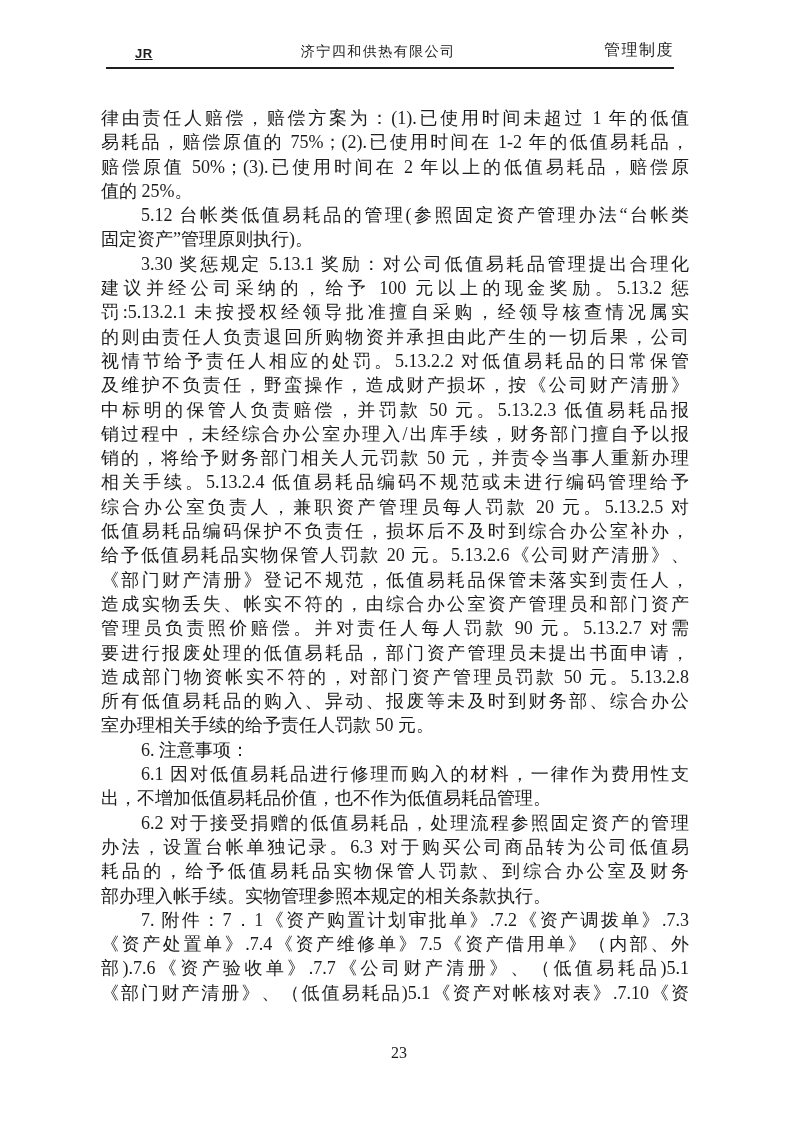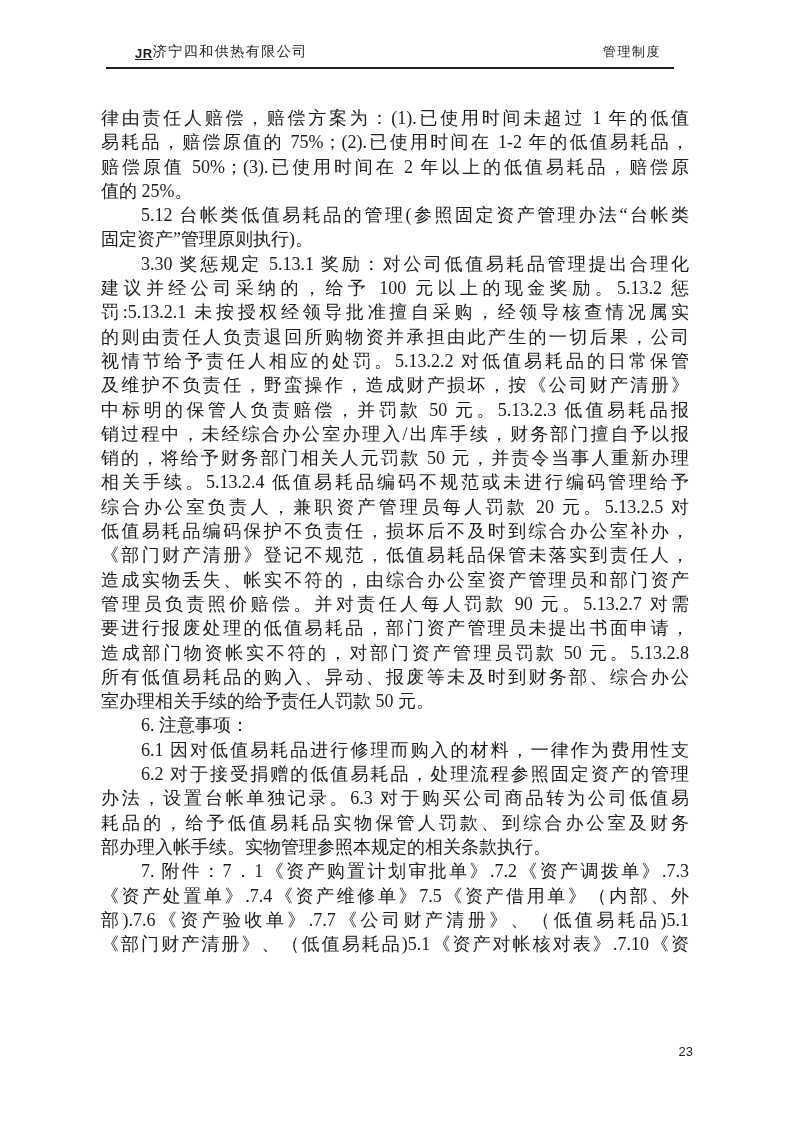--- a/index.html
+++ b/index.html
@@ -13,41 +13,41 @@
   
   .header {
     position:absolute; left:106px; top:34px; width:568px; height:27px;
     border-bottom:2px solid #1f1f1f;
     display:flex; align-items:flex-end; padding-bottom:6px;
   }
   .logo {
     font-family:"Liberation Sans","DejaVu Sans",sans-serif;
     font-weight:bold; font-size:13px; margin-left:29px; letter-spacing:0.5px;text-decoration:underline;
   }
-  .company { flex:1; text-align:left; font-size:14px; letter-spacing:1.5px; }
-  .doctype { font-size:13px; margin-right:13px; letter-spacing:1.5px; }
+  .company { flex:1; text-align:center; font-size:14px; letter-spacing:1.5px; }
+  .doctype { font-size:16px; letter-spacing:1.5px; }
 
   
   .content {
     position:absolute; left:101px; top:106px; width:588px;
     font-size:18px; line-height:24.3px;
   }
   .line {
     height:24.3px; overflow:hidden;
     text-align:justify; text-align-last:justify;
     text-justify:inter-character;
   }
   .line.noj { text-align-last:left; }
   .line.ind { text-indent:40px; }
 
   
   .footer {
     position:absolute; left:105px; top:1044px; width:588px;
-    text-align:right; font-size:13px;
-    font-family:Liberation Sans, sans-serif;
+    text-align:center; font-size:16px;
+    font-family:Liberation Serif, serif;
   }
 </style>
 </head>
 <body>
 
 <div class="page">
 
   <div class="header">
     <span class="logo">JR</span>
     <span class="company">济宁四和供热有限公司</span>
@@ -66,29 +66,31 @@
       <div class="line">罚:5.13.2.1 未按授权经领导批准擅自采购，经领导核查情况属实</div>
       <div class="line">的则由责任人负责退回所购物资并承担由此产生的一切后果，公司</div>
       <div class="line">视情节给予责任人相应的处罚。5.13.2.2 对低值易耗品的日常保管</div>
       <div class="line">及维护不负责任，野蛮操作，造成财产损坏，按《公司财产清册》</div>
       <div class="line">中标明的保管人负责赔偿，并罚款 50 元。5.13.2.3 低值易耗品报</div>
       <div class="line">销过程中，未经综合办公室办理入/出库手续，财务部门擅自予以报</div>
       <div class="line">销的，将给予财务部门相关人元罚款 50 元，并责令当事人重新办理</div>
       <div class="line">相关手续。5.13.2.4 低值易耗品编码不规范或未进行编码管理给予</div>
       <div class="line">综合办公室负责人，兼职资产管理员每人罚款 20 元。5.13.2.5 对</div>
       <div class="line">低值易耗品编码保护不负责任，损坏后不及时到综合办公室补办，</div>
+      <div class="line">给予低值易耗品实物保管人罚款 20 元。5.13.2.6《公司财产清册》、</div>
       <div class="line">《部门财产清册》登记不规范，低值易耗品保管未落实到责任人，</div>
       <div class="line">造成实物丢失、帐实不符的，由综合办公室资产管理员和部门资产</div>
       <div class="line">管理员负责照价赔偿。并对责任人每人罚款 90 元。5.13.2.7 对需</div>
       <div class="line">要进行报废处理的低值易耗品，部门资产管理员未提出书面申请，</div>
       <div class="line">造成部门物资帐实不符的，对部门资产管理员罚款 50 元。5.13.2.8</div>
       <div class="line">所有低值易耗品的购入、异动、报废等未及时到财务部、综合办公</div>
       <div class="line noj">室办理相关手续的给予责任人罚款 50 元。</div>
       <div class="line ind noj">6. 注意事项：</div>
       <div class="line ind">6.1 因对低值易耗品进行修理而购入的材料，一律作为费用性支</div>
+      <div class="line noj">出，不增加低值易耗品价值，也不作为低值易耗品管理。</div>
       <div class="line ind">6.2 对于接受捐赠的低值易耗品，处理流程参照固定资产的管理</div>
       <div class="line">办法，设置台帐单独记录。6.3 对于购买公司商品转为公司低值易</div>
       <div class="line">耗品的，给予低值易耗品实物保管人罚款、到综合办公室及财务</div>
       <div class="line noj">部办理入帐手续。实物管理参照本规定的相关条款执行。</div>
       <div class="line ind">7. 附件：7．1《资产购置计划审批单》.7.2《资产调拨单》.7.3</div>
       <div class="line">《资产处置单》.7.4《资产维修单》7.5《资产借用单》（内部、外</div>
       <div class="line">部).7.6《资产验收单》.7.7《公司财产清册》、（低值易耗品)5.1</div>
       <div class="line">《部门财产清册》、（低值易耗品)5.1《资产对帐核对表》.7.10《资</div>
     </div>
 

